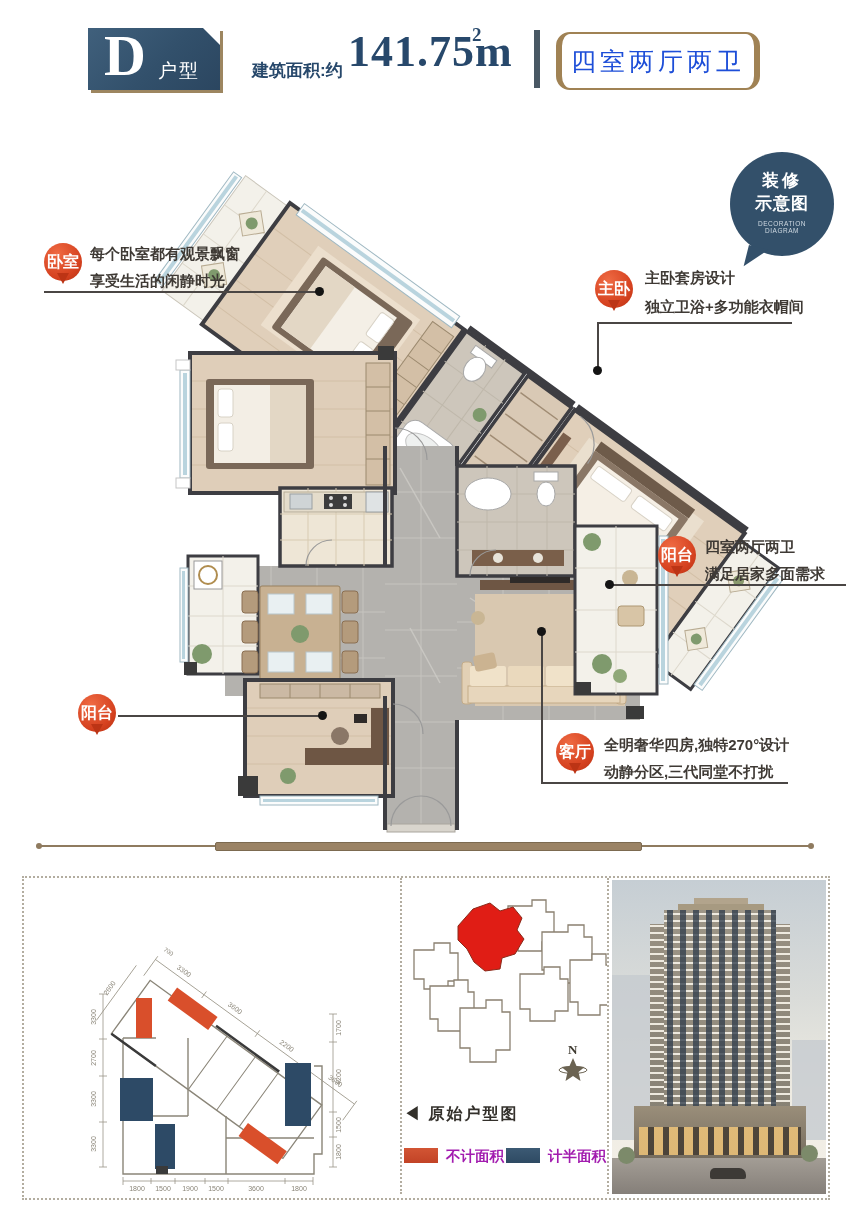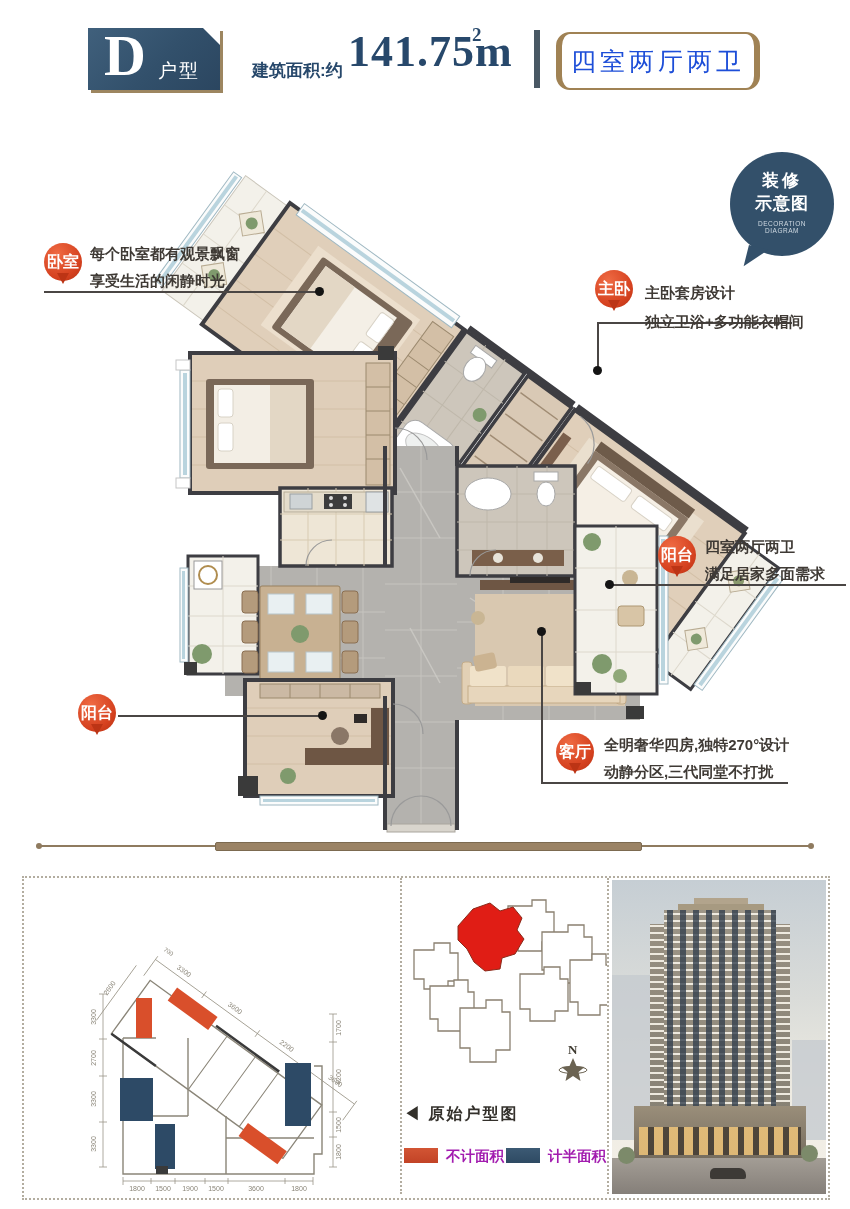--- a/index.html
+++ b/index.html
@@ -332,21 +332,21 @@
     <div>每个卧室都有观景飘窗</div>
     <div>享受生活的闲静时光</div>
   </div>
 
   <div class="abs lead h" style="left:597px;top:322px;width:195px;"></div>
   <div class="abs lead v" style="left:597px;top:322px;height:48px;"></div>
   <div class="abs dot" style="left:593px;top:366px;"></div>
   <div class="abs pin" style="left:595px;top:270px;">
     <span>主卧</span>
     </div>
-  <div class="abs ctext" style="left:645px;top:278px;line-height:29px;">
+  <div class="abs ctext" style="left:645px;top:263px;line-height:29px;">
     <div>主卧套房设计</div>
     <div>独立卫浴+多功能衣帽间</div>
   </div>
 
   <div class="abs lead h" style="left:610px;top:584px;width:236px;"></div>
   <div class="abs dot" style="left:605px;top:580px;"></div>
   <div class="abs pin" style="left:658px;top:536px;">
     <span>阳台</span>
     </div>
   <div class="abs ctext" style="left:705px;top:533px;">

